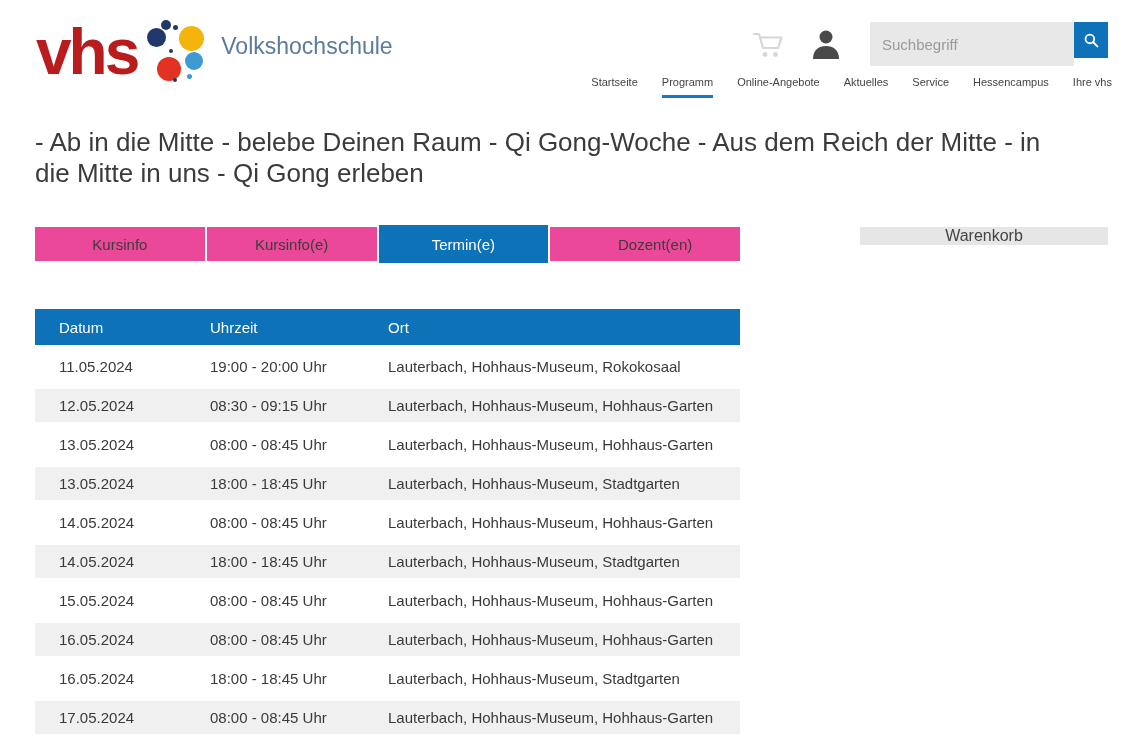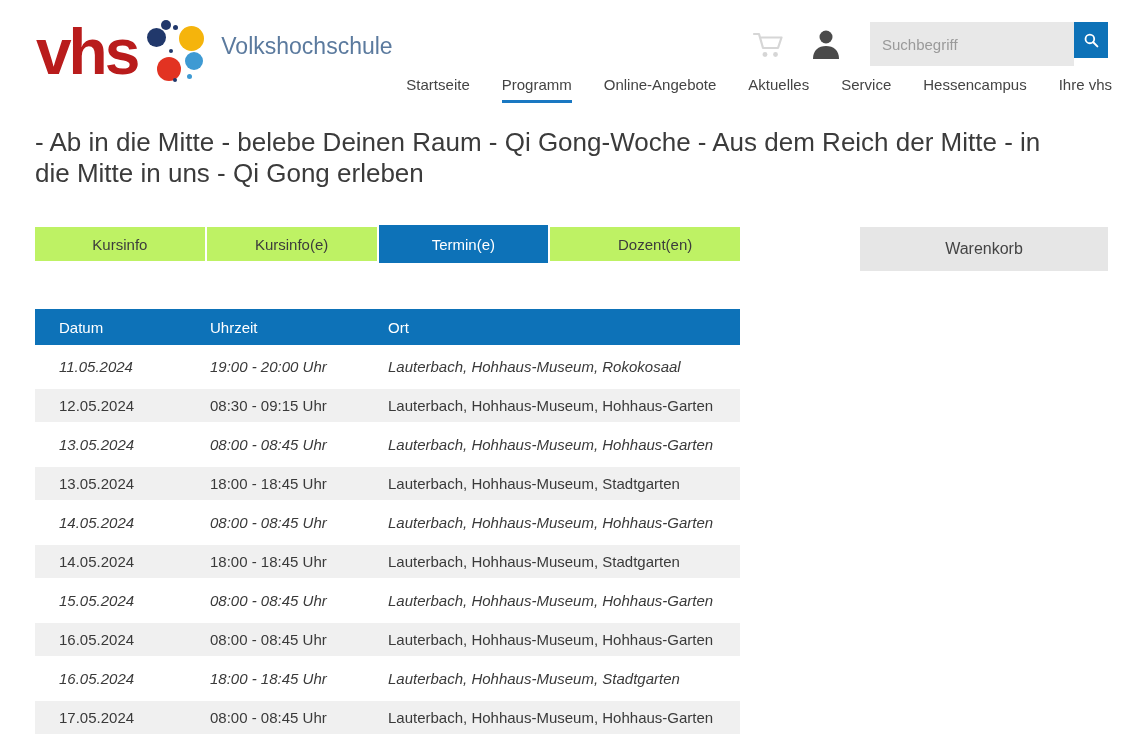--- a/index.html
+++ b/index.html
@@ -39,60 +39,60 @@
     font-family: "Liberation Sans", sans-serif; color: #3c3c3c;
   }
   .search-input::placeholder { color: #9a9a9a; }
   .search-btn {
     width: 34px; height: 36px; border: none; background: #0d72b8;
     display: flex; align-items: center; justify-content: center; cursor: pointer;
   }
 
   .nav { position: absolute; top: 76px; right: 18px; display: flex; }
   .nav-link {
-    font-size: 15px; color: #444444; text-decoration: none;
-    margin-left: 32px; padding-bottom: 7px; cursor: pointer; white-space: nowrap;
+    font-size: 11px; color: #444444; text-decoration: none;
+    margin-left: 24px; padding-bottom: 7px; cursor: pointer; white-space: nowrap;
   }
   .nav-link.active { border-bottom: 3px solid #1a78c2; }
 
   
   .main { padding: 0 22px 0 35px; margin-top: 8px; }
   .page-title {
     margin-top: 17px; font-size: 26px; font-weight: 400;
     color: #3b3b3b; line-height: 31px; max-width: 1030px;
   }
 
   .content { display: flex; justify-content: space-between; margin-top: 38px; }
   .content-left { width: 705px; }
   .content-right { width: 248px; }
 
   .tabs { display: flex; height: 34px; }
   .tab {
-    flex: 1 1 0; background: #bef264; color: #3c3c3c; font-size: 15px;
+    flex: 1 1 0; background: #ec4899; color: #3c3c3c; font-size: 15px;
     display: flex; align-items: center; justify-content: center;
     margin-right: 2px; cursor: pointer;
   }
   .tab:last-child { margin-right: 0; padding-left: 20px; }
   .tab.active { background: #0d72b8; color: #ffffff; margin-top: -2px; margin-bottom: -2px; }
 
   .warenkorb {
-    height: 44px; background: #e6e6e6; color: #444444; font-size: 16px;
+    height: 18px; background: #e6e6e6; color: #444444; font-size: 16px;
     display: flex; align-items: center; justify-content: center; cursor: pointer;
   }
 
   .schedule { margin-top: 48px; }
   .thead {
     height: 36px; background: #0d72b8; color: #ffffff;
     display: flex; align-items: center; font-size: 15px; margin-bottom: 5px;
   }
   .row {
     height: 33px; display: flex; align-items: center;
     font-size: 15px; color: #3a3a3a; margin-bottom: 6px;
   }
-  .row.even { background: #ffffff; font-style: italic; }
+  .row.even { background: #ffffff; }
   .row.odd { background: #f0f0f0; }
   .c1 { flex: 0 0 175px; padding-left: 24px; }
   .c2 { flex: 0 0 178px; }
   .c3 { flex: 1 1 auto; }
 </style>
 </head>
 <body>
 
 <div class="header">
   <div class="logo">

